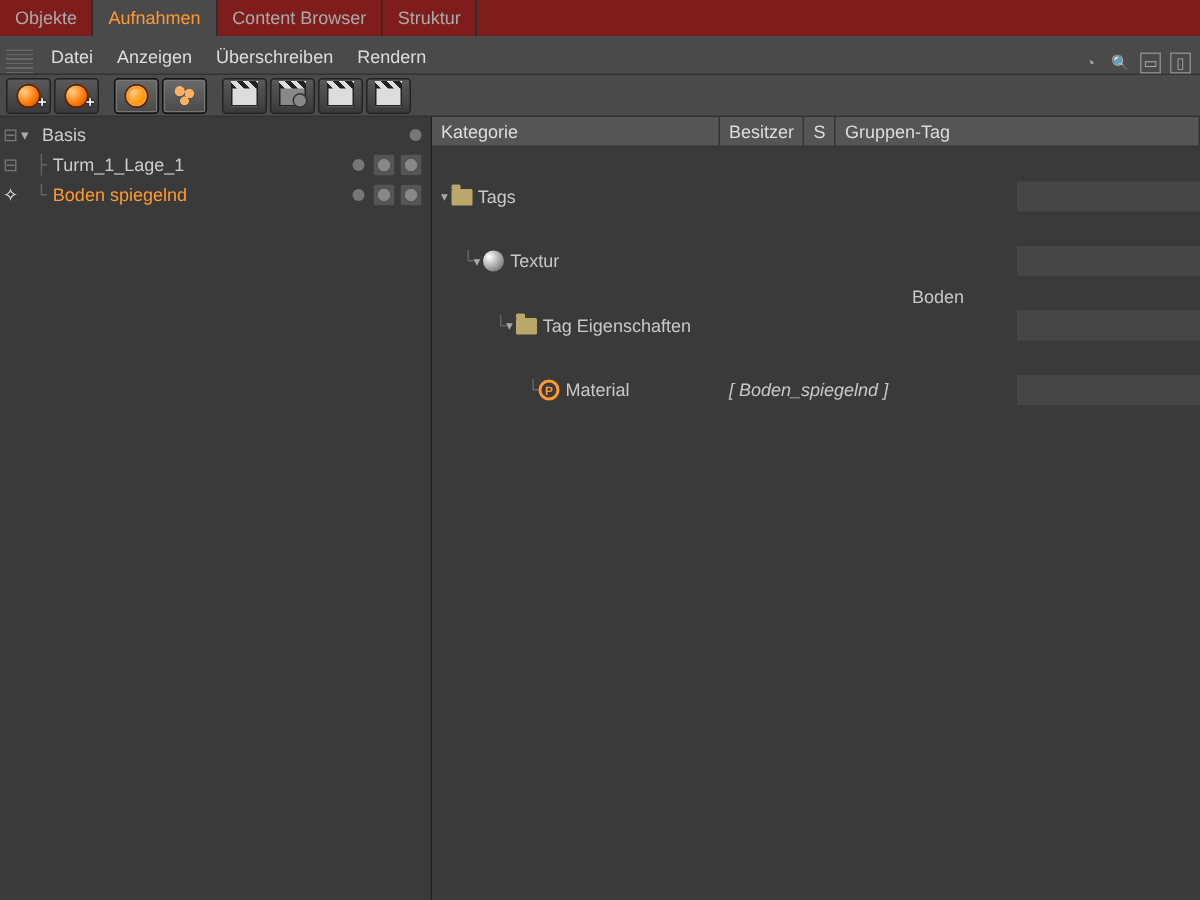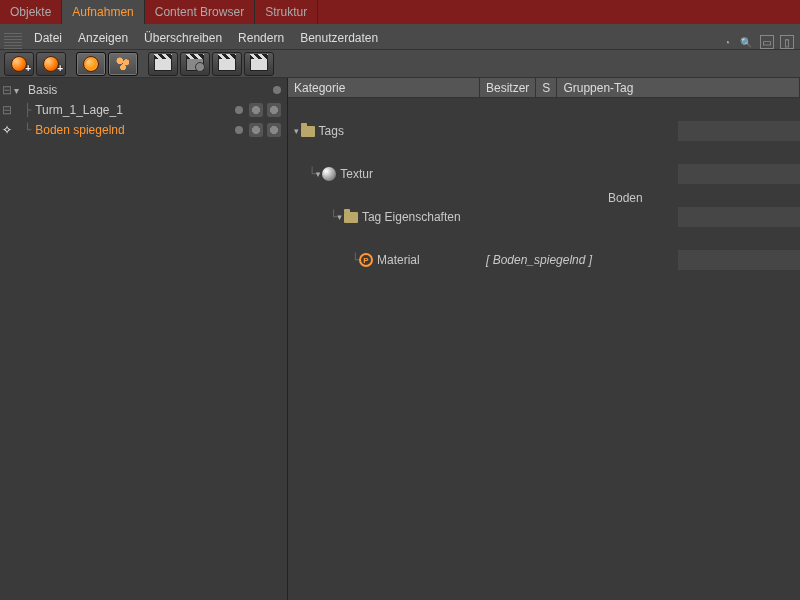--- a/index.html
+++ b/index.html
@@ -75,21 +75,20 @@
   <div class="tab">Content Browser</div>
   <div class="tab">Struktur</div>
 </div>
 
 <div class="menubar">
   <div class="grip"></div>
   <div class="mitem">Datei</div>
   <div class="mitem">Anzeigen</div>
   <div class="mitem">Überschreiben</div>
   <div class="mitem">Rendern</div>
-  <div class="mitem">Benutzerdaten</div>
   <div class="right-icons">
     <div class="ricon round">◔</div>
     <div class="ricon round" style="border:none">🔍</div>
     <div class="ricon">▭</div>
     <div class="ricon">▯</div>
   </div>
 </div>
 
 <div class="toolbar">
   <div class="tbtn">

